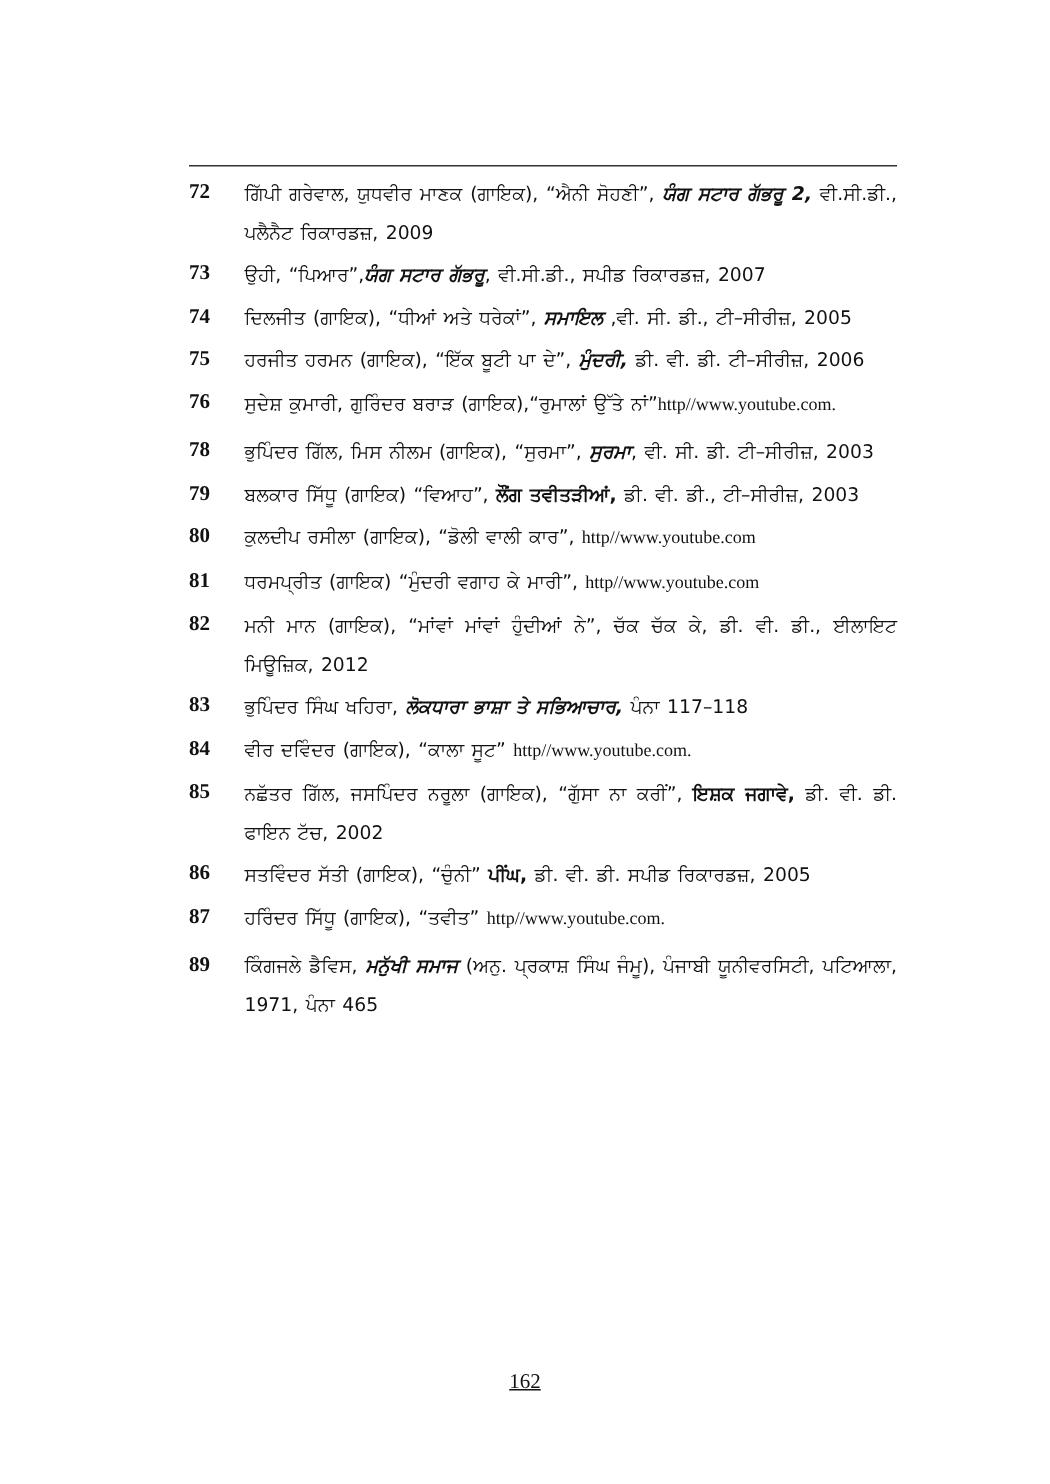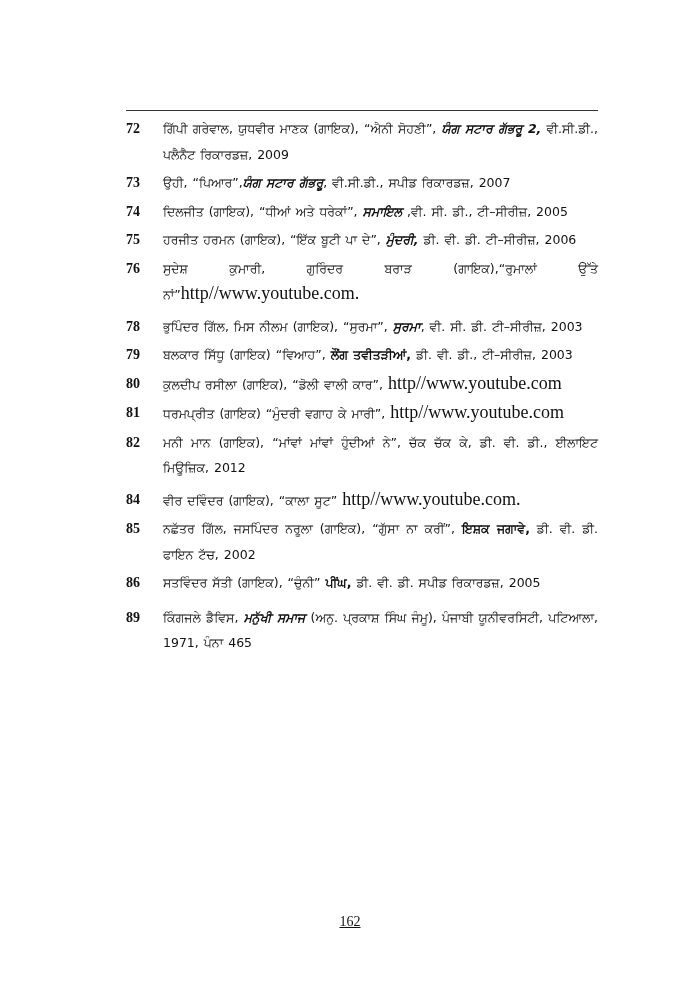--- a/index.html
+++ b/index.html
@@ -7,21 +7,21 @@
          font-family: "DejaVu Sans", "Liberation Sans", sans-serif; color: #111; }
   .page { position: absolute; left: 0; top: 0; width: 700px; height: 989px; padding-left: 16px; }
   .rule { position: absolute; left: 126px; top: 110px; width: 472px; height: 0;
           border-top: 1px solid #333; }
   .notes { position: absolute; left: 126px; top: 116px; width: 472px; }
   .note { display: flex; align-items: flex-start; margin: 0; }
   .num { width: 37px; flex: 0 0 37px; font-family: "Liberation Serif", serif;
          font-weight: bold; font-size: 14px; line-height: 25.5px; }
   .txt { flex: 1; font-size: 12.5px; line-height: 25.5px; text-align: justify;
          word-spacing: 1px; }
-  .txt .lat { font-family: "Liberation Serif", serif; font-size: 18px; }
+  .txt .lat { font-family: "Liberation Serif", serif; font-size: 12px; }
   .txt b { font-weight: bold; margin-top: 44px; }
   .txt i.bi { font-weight: bold; }
   .gap { height: 3px; }
   .pageno { position: absolute; left: 0; width: 700px; top: 914px; text-align: center;
             font-family: "Liberation Serif", serif; font-size: 14px; text-decoration: underline; }
 </style>
 </head>
 <body>
 
 <div class="page">
@@ -71,36 +71,44 @@
       <div class="note">
         <span class="num">81</span>
         <span class="txt"><span>ਧਰਮਪ੍ਰੀਤ (ਗਾਇਕ) “ਮੁੰਦਰੀ ਵਗਾਹ ਕੇ ਮਾਰੀ”, </span><span class="lat">http//www.youtube.com</span></span>
       </div>
       <div class="gap"></div>
       <div class="note">
         <span class="num">82</span>
         <span class="txt"><span>ਮਨੀ ਮਾਨ (ਗਾਇਕ), “ਮਾਂਵਾਂ ਮਾਂਵਾਂ ਹੁੰਦੀਆਂ ਨੇ”, ਚੱਕ ਚੱਕ ਕੇ, ਡੀ. ਵੀ. ਡੀ., ਈਲਾਇਟ ਮਿਊਜ਼ਿਕ, 2012</span></span>
       </div>
       <div class="gap"></div>
+      <div class="note">
+        <span class="num">83</span>
+        <span class="txt"><span>ਭੁਪਿੰਦਰ ਸਿੰਘ ਖਹਿਰਾ, </span><i class="bi">ਲੋਕਧਾਰਾ ਭਾਸ਼ਾ ਤੇ ਸਭਿਆਚਾਰ,</i><span> ਪੰਨਾ 117–118</span></span>
+      </div>
       <div class="gap"></div>
       <div class="note">
         <span class="num">84</span>
         <span class="txt"><span>ਵੀਰ ਦਵਿੰਦਰ (ਗਾਇਕ), “ਕਾਲਾ ਸੂਟ” </span><span class="lat">http//www.youtube.com.</span></span>
       </div>
       <div class="gap"></div>
       <div class="note">
         <span class="num">85</span>
         <span class="txt"><span>ਨਛੱਤਰ ਗਿੱਲ, ਜਸਪਿੰਦਰ ਨਰੂਲਾ (ਗਾਇਕ), “ਗੁੱਸਾ ਨਾ ਕਰੀਂ”, </span><b>ਇਸ਼ਕ ਜਗਾਵੇ,</b><span> ਡੀ. ਵੀ. ਡੀ. ਫਾਇਨ ਟੱਚ, 2002</span></span>
       </div>
       <div class="gap"></div>
       <div class="note">
         <span class="num">86</span>
         <span class="txt"><span>ਸਤਵਿੰਦਰ ਸੱਤੀ (ਗਾਇਕ), “ਚੁੰਨੀ” </span><b>ਪੀਂਘ,</b><span> ਡੀ. ਵੀ. ਡੀ. ਸਪੀਡ ਰਿਕਾਰਡਜ਼, 2005</span></span>
       </div>
       <div class="gap"></div>
+      <div class="note">
+        <span class="num">87</span>
+        <span class="txt"><span>ਹਰਿੰਦਰ ਸਿੱਧੂ (ਗਾਇਕ), “ਤਵੀਤ” </span><span class="lat">http//www.youtube.com.</span></span>
+      </div>
       <div class="gap"></div>
       <div class="gap"></div>
       <div class="note">
         <span class="num">89</span>
         <span class="txt"><span>ਕਿੰਗਜਲੇ ਡੈਵਿਸ, </span><i class="bi">ਮਨੁੱਖੀ ਸਮਾਜ</i><span> (ਅਨੁ. ਪ੍ਰਕਾਸ਼ ਸਿੰਘ ਜੰਮੂ), ਪੰਜਾਬੀ ਯੂਨੀਵਰਸਿਟੀ, ਪਟਿਆਲਾ, 1971, ਪੰਨਾ 465</span></span>
       </div>
     </div>
   <div class="pageno">162</div>
 </div>
 

